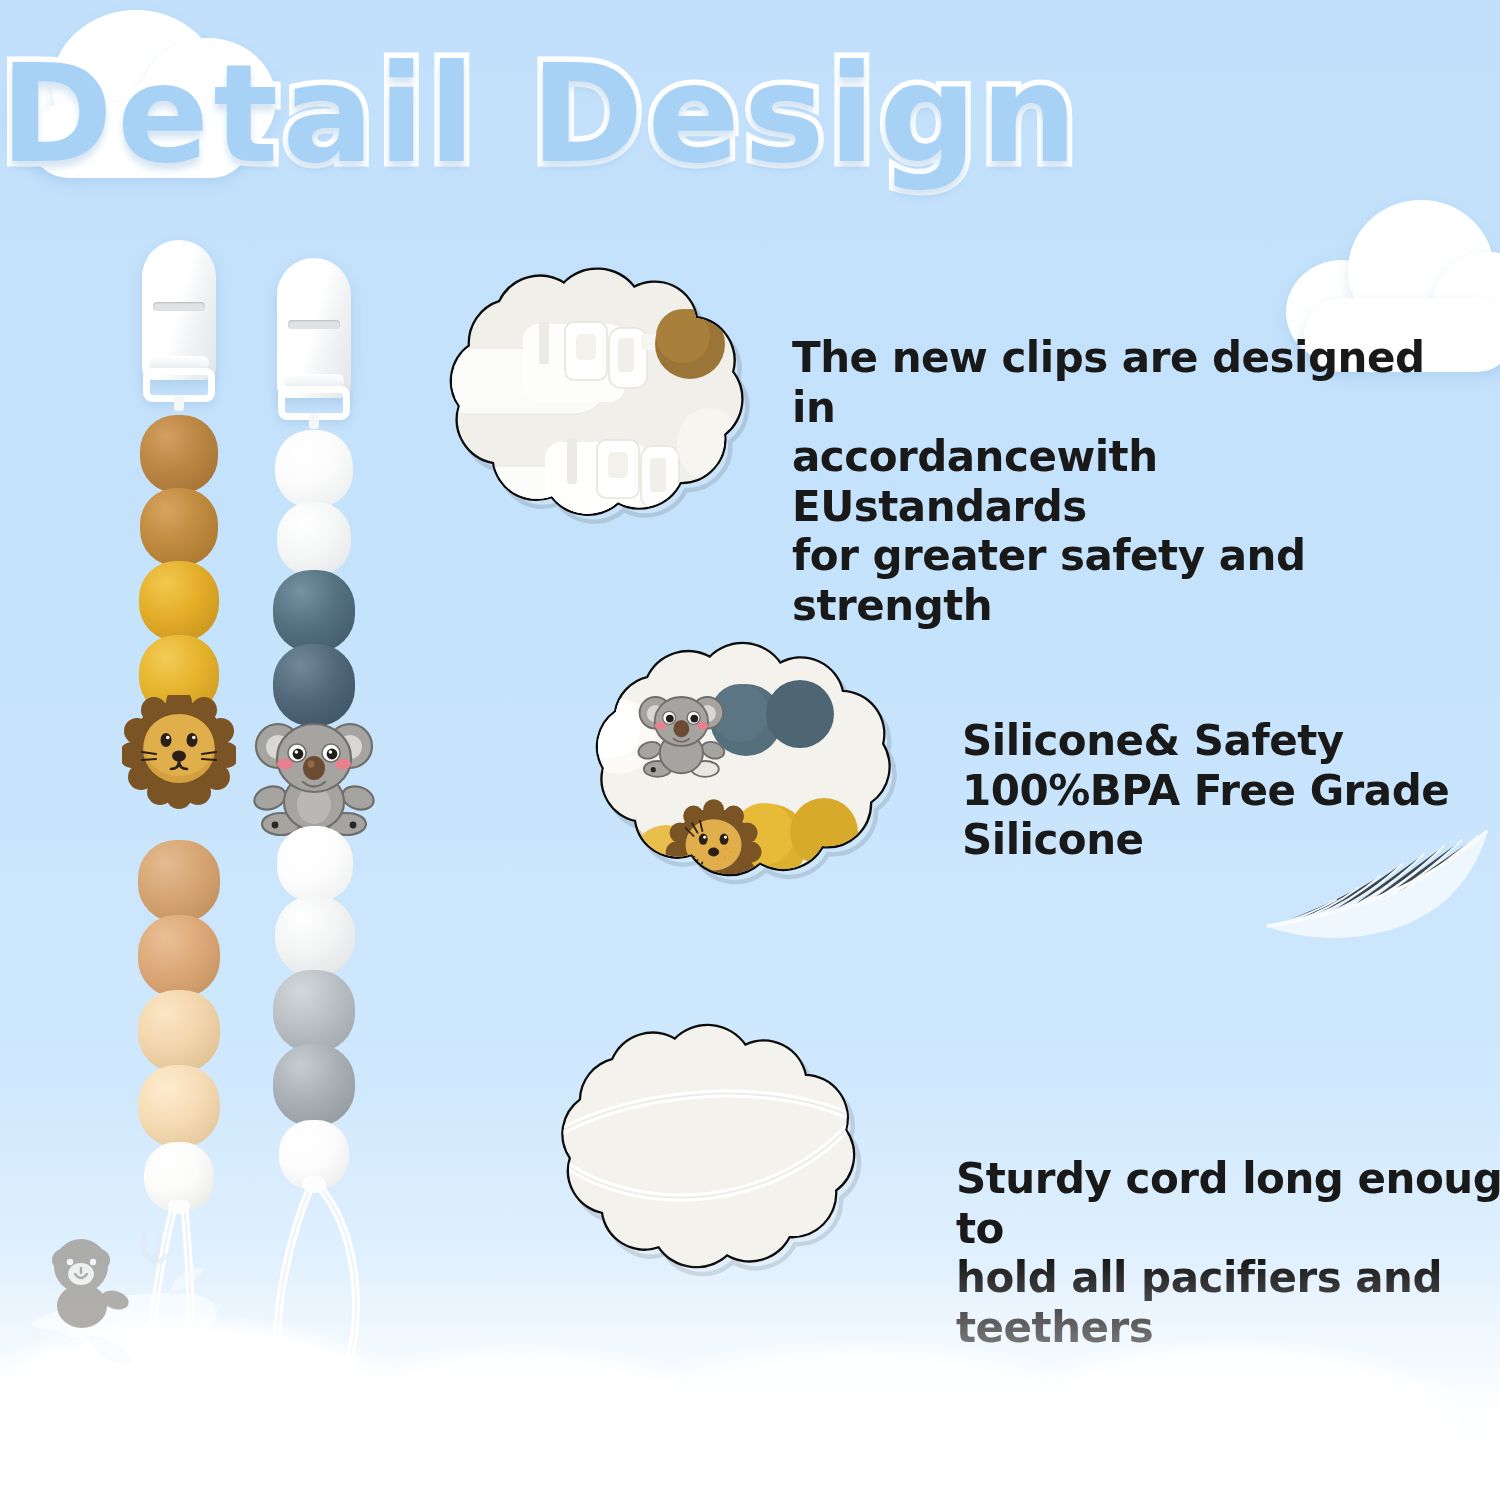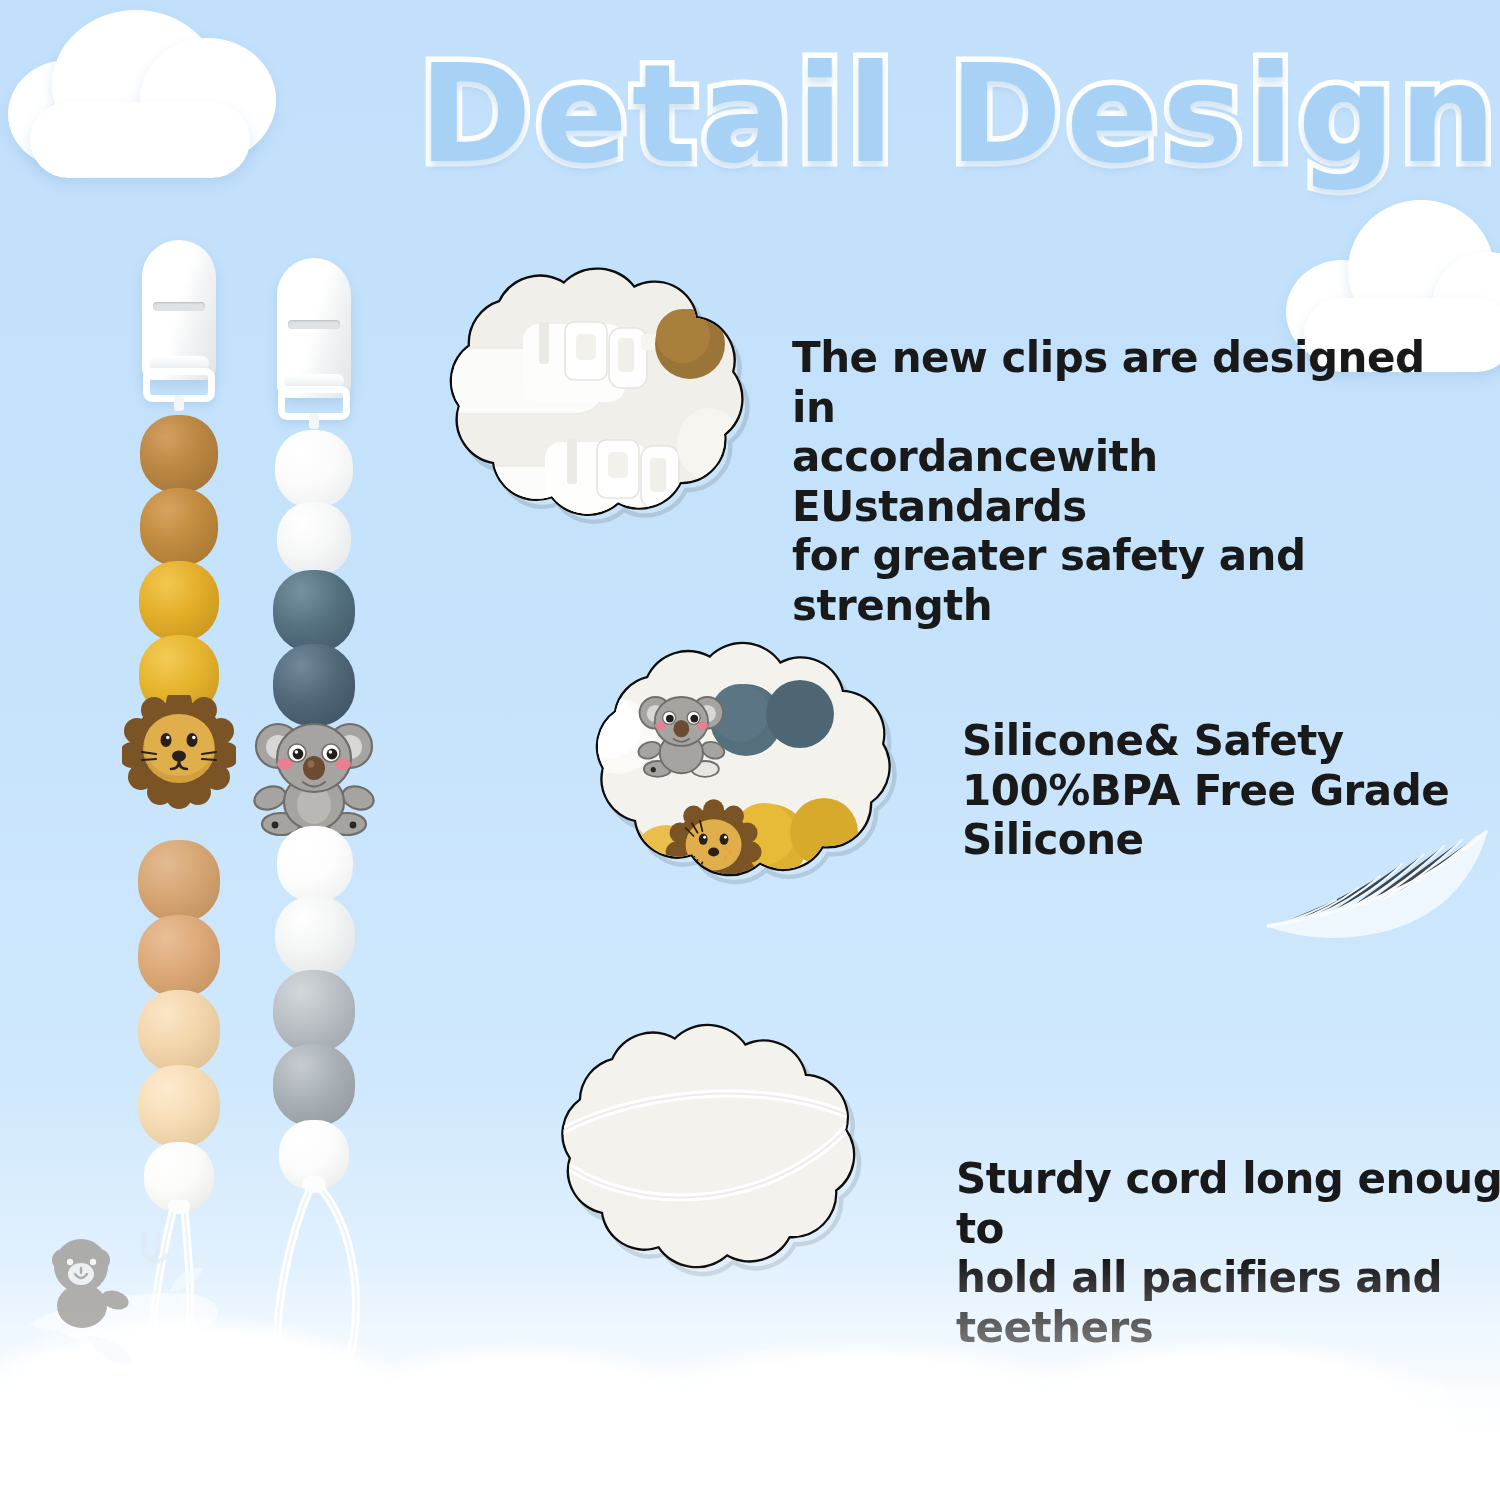--- a/index.html
+++ b/index.html
@@ -52,21 +52,21 @@
     pointer-events:none;
   }
 
   
   #teddy-plane{position:absolute;left:20px;top:1232px;width:220px;height:150px;opacity:.62;pointer-events:none;}
   
   #feather{position:absolute;left:1240px;top:828px;width:250px;height:130px;opacity:.95;pointer-events:none;}
 
   
   #title{
-    position:absolute;left:0;top:40px;width:1500px;text-align:right;
+    position:absolute;left:0;top:40px;width:1500px;text-align:left;
     font-family:"DejaVu Sans", sans-serif;
     font-size:136px;font-weight:bold;letter-spacing:4px;
     color:#a8d2f5;
     -webkit-text-stroke:11px #ffffff;
     paint-order:stroke fill;
     text-shadow:0 7px 7px rgba(150,190,225,.40);
     line-height:1.1;
     white-space:nowrap;
   }
 

